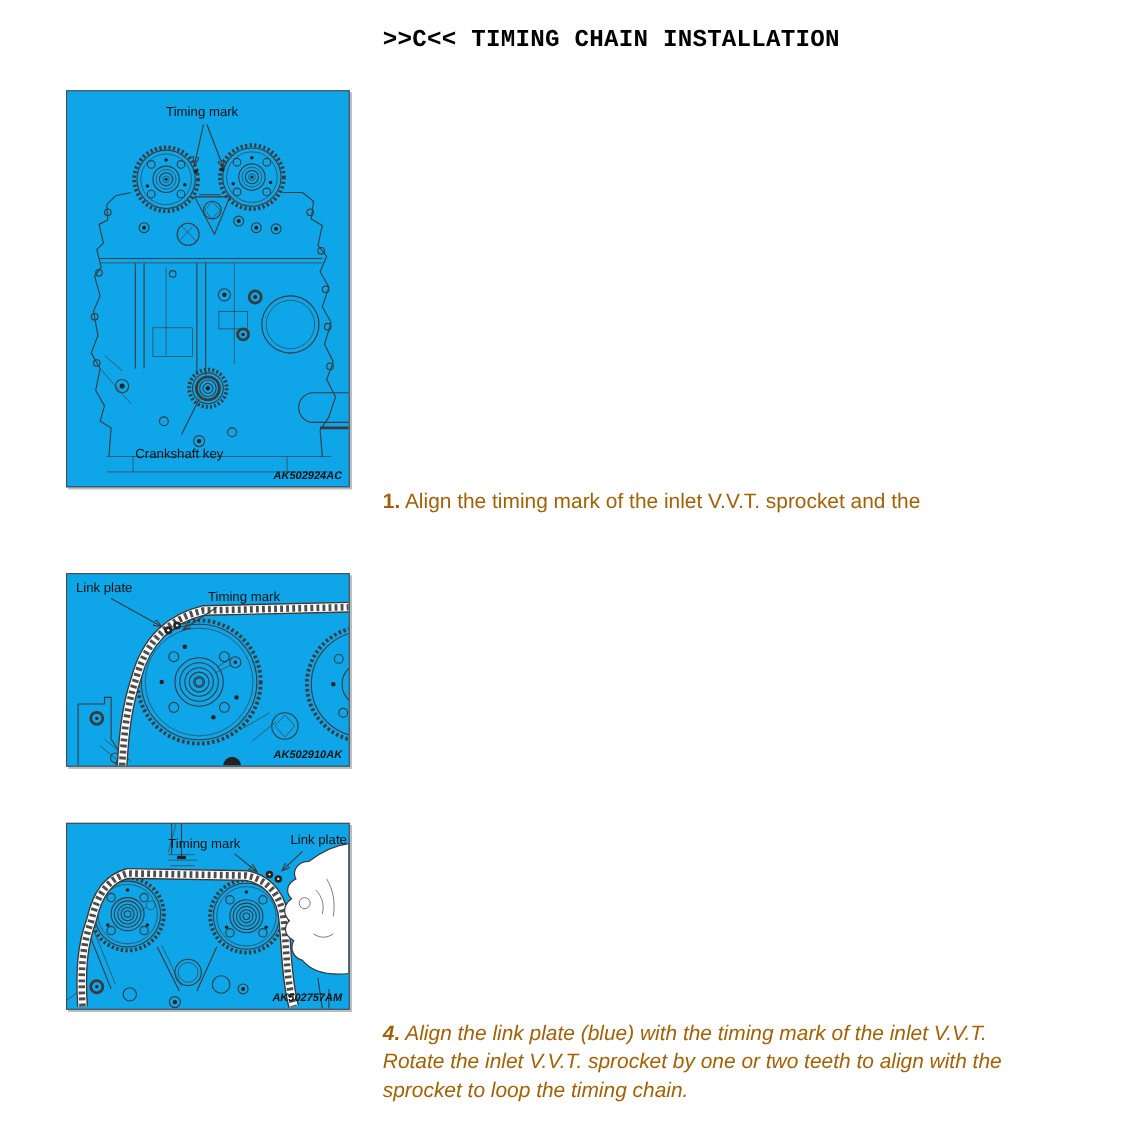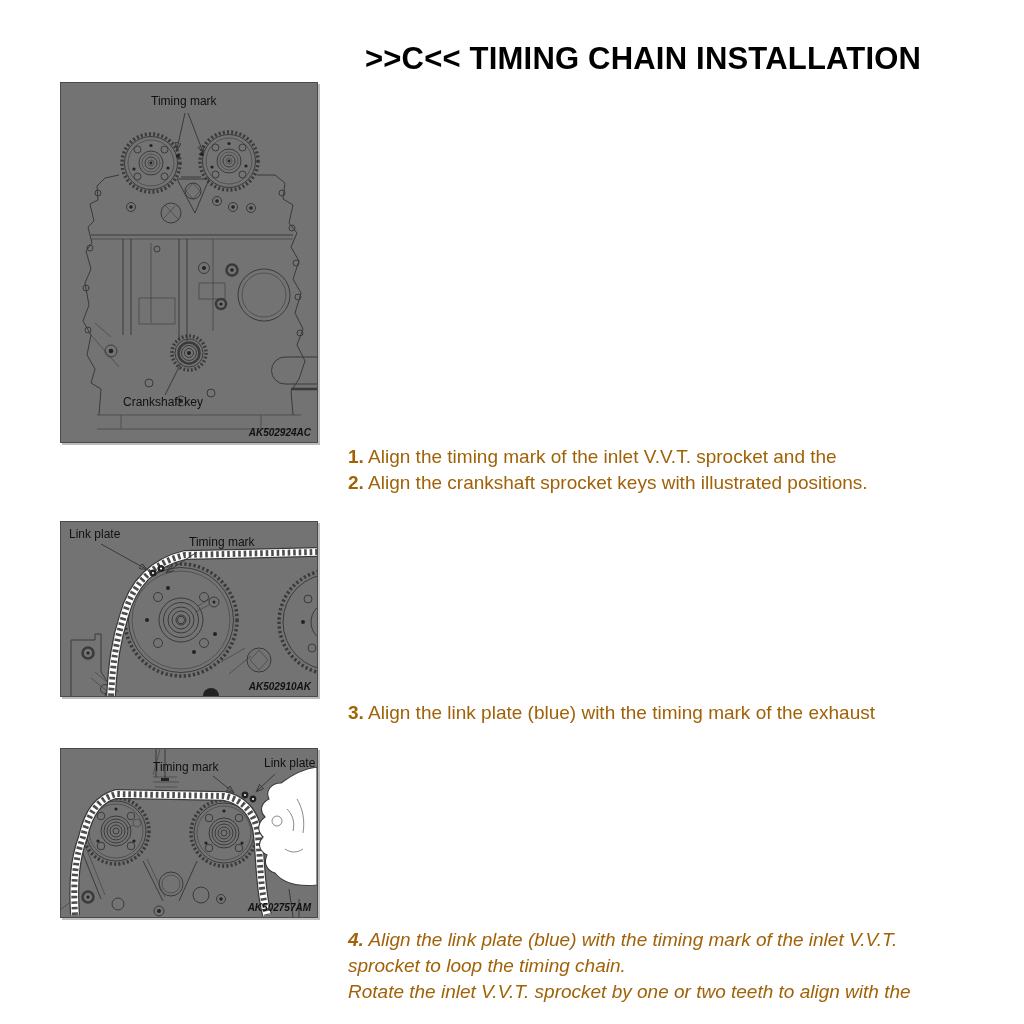--- a/index.html
+++ b/index.html
@@ -2,25 +2,25 @@
 <html><head>
 <meta charset="utf-8">
 <style>
   html,body{margin:0;padding:0;}
   body{
     width:1024px;height:1024px;position:relative;background:#ffffff;
     font-family:"Liberation Sans","DejaVu Sans",sans-serif;color:#000;
     overflow:hidden;
   }
   .page-title{
-    position:absolute;left:348px;top:24px;margin:17px;
-    font-size:31px;font-weight:bold;letter-spacing:0.2px;white-space:nowrap;
+    position:absolute;left:348px;top:24px;margin:0;
+    font-size:22px;font-weight:bold;letter-spacing:0.2px;white-space:nowrap;font-family:Liberation Mono, monospace;
   }
   .fig{
-    position:absolute;background:#737373;
+    position:absolute;background:#0ea5e9;
     border:1px solid #4a4a4a;box-shadow:2px 2px 0 #bdbdbd;
   }
   .fig svg{position:absolute;left:0;top:0;}
   .fig svg circle,.fig svg path,.fig svg line,.fig svg rect,.fig svg polygon{
     fill:none;stroke:#3a3a3a;stroke-width:1;
   }
   .fig svg .f{fill:#232323;stroke:none;}
   .fig svg .w{fill:#ffffff;stroke:none;}
   .fig svg .teeth{stroke-width:3.5;}
   .fig svg .thin{stroke-width:0.6;}
@@ -159,21 +159,21 @@
         <circle r="7.5"></circle>
         <circle r="4.5"></circle>
         <circle r="2" class="f"></circle>
     </g>
 
     <path d="M124,30 L116,66" marker-end="url(#a1)"></path>
     <path d="M127,30 L142,69" marker-end="url(#a1)"></path>
     <path d="M104,312 L120,280"></path>
   </svg>
   <div class="fig-label" style="left:90px;top:12px;">Timing mark</div>
-  <div class="fig-label" style="left:62px;top:313px;">Crankshaft key</div>
+  <div class="fig-label" style="left:62px;top:323px;">Crankshaft key</div>
   <div class="ref-code">AK502924AC</div>
 </div>
 
 <div class="fig" style="left:60px;top:521px;width:256px;height:174px;">
   <svg width="256" height="174" viewBox="0 0 256 174">
     <defs>
       <marker id="a2" markerWidth="9" markerHeight="8" refX="6.5" refY="3" orient="auto" markerUnits="userSpaceOnUse">
         <path d="M0,0 L7.5,3 L0,6 Z" fill="#232323" stroke="none"></path>
       </marker>
     </defs>
@@ -331,24 +331,22 @@
     <path d="M152,27 L172,43" marker-end="url(#a3)"></path>
     <path d="M214,25 L196,42" marker-end="url(#a3)"></path>
   </svg>
   <div class="fig-label" style="left:92px;top:12px;">Timing mark</div>
   <div class="fig-label" style="left:203px;top:8px;">Link plate</div>
   <div class="ref-code">AK502757AM</div>
 </div>
 
 <div class="instr" style="top:444px;">
   <div class="ln"><b>1.</b><span> Align the timing mark of the inlet V.V.T. sprocket and the</span></div>
-  <div class="ln"><b>2.</b><span> Align the crankshaft sprocket keys with illustrated positions.</span></div>
 </div>
 
 <div class="instr" style="top:700px;">
-  <div class="ln"><b>3.</b><span> Align the link plate (blue) with the timing mark of the exhaust</span></div>
 </div>
 
 <div class="instr" style="top:927px;font-style:italic;">
   <div class="ln"><b>4.</b><span> Align the link plate (blue) with the timing mark of the inlet V.V.T.</span></div>
+  <div class="ln">Rotate the inlet V.V.T. sprocket by one or two teeth to align with the</div>
   <div class="ln">sprocket to loop the timing chain.</div>
-  <div class="ln">Rotate the inlet V.V.T. sprocket by one or two teeth to align with the</div>
 </div>
 
 </body></html>

